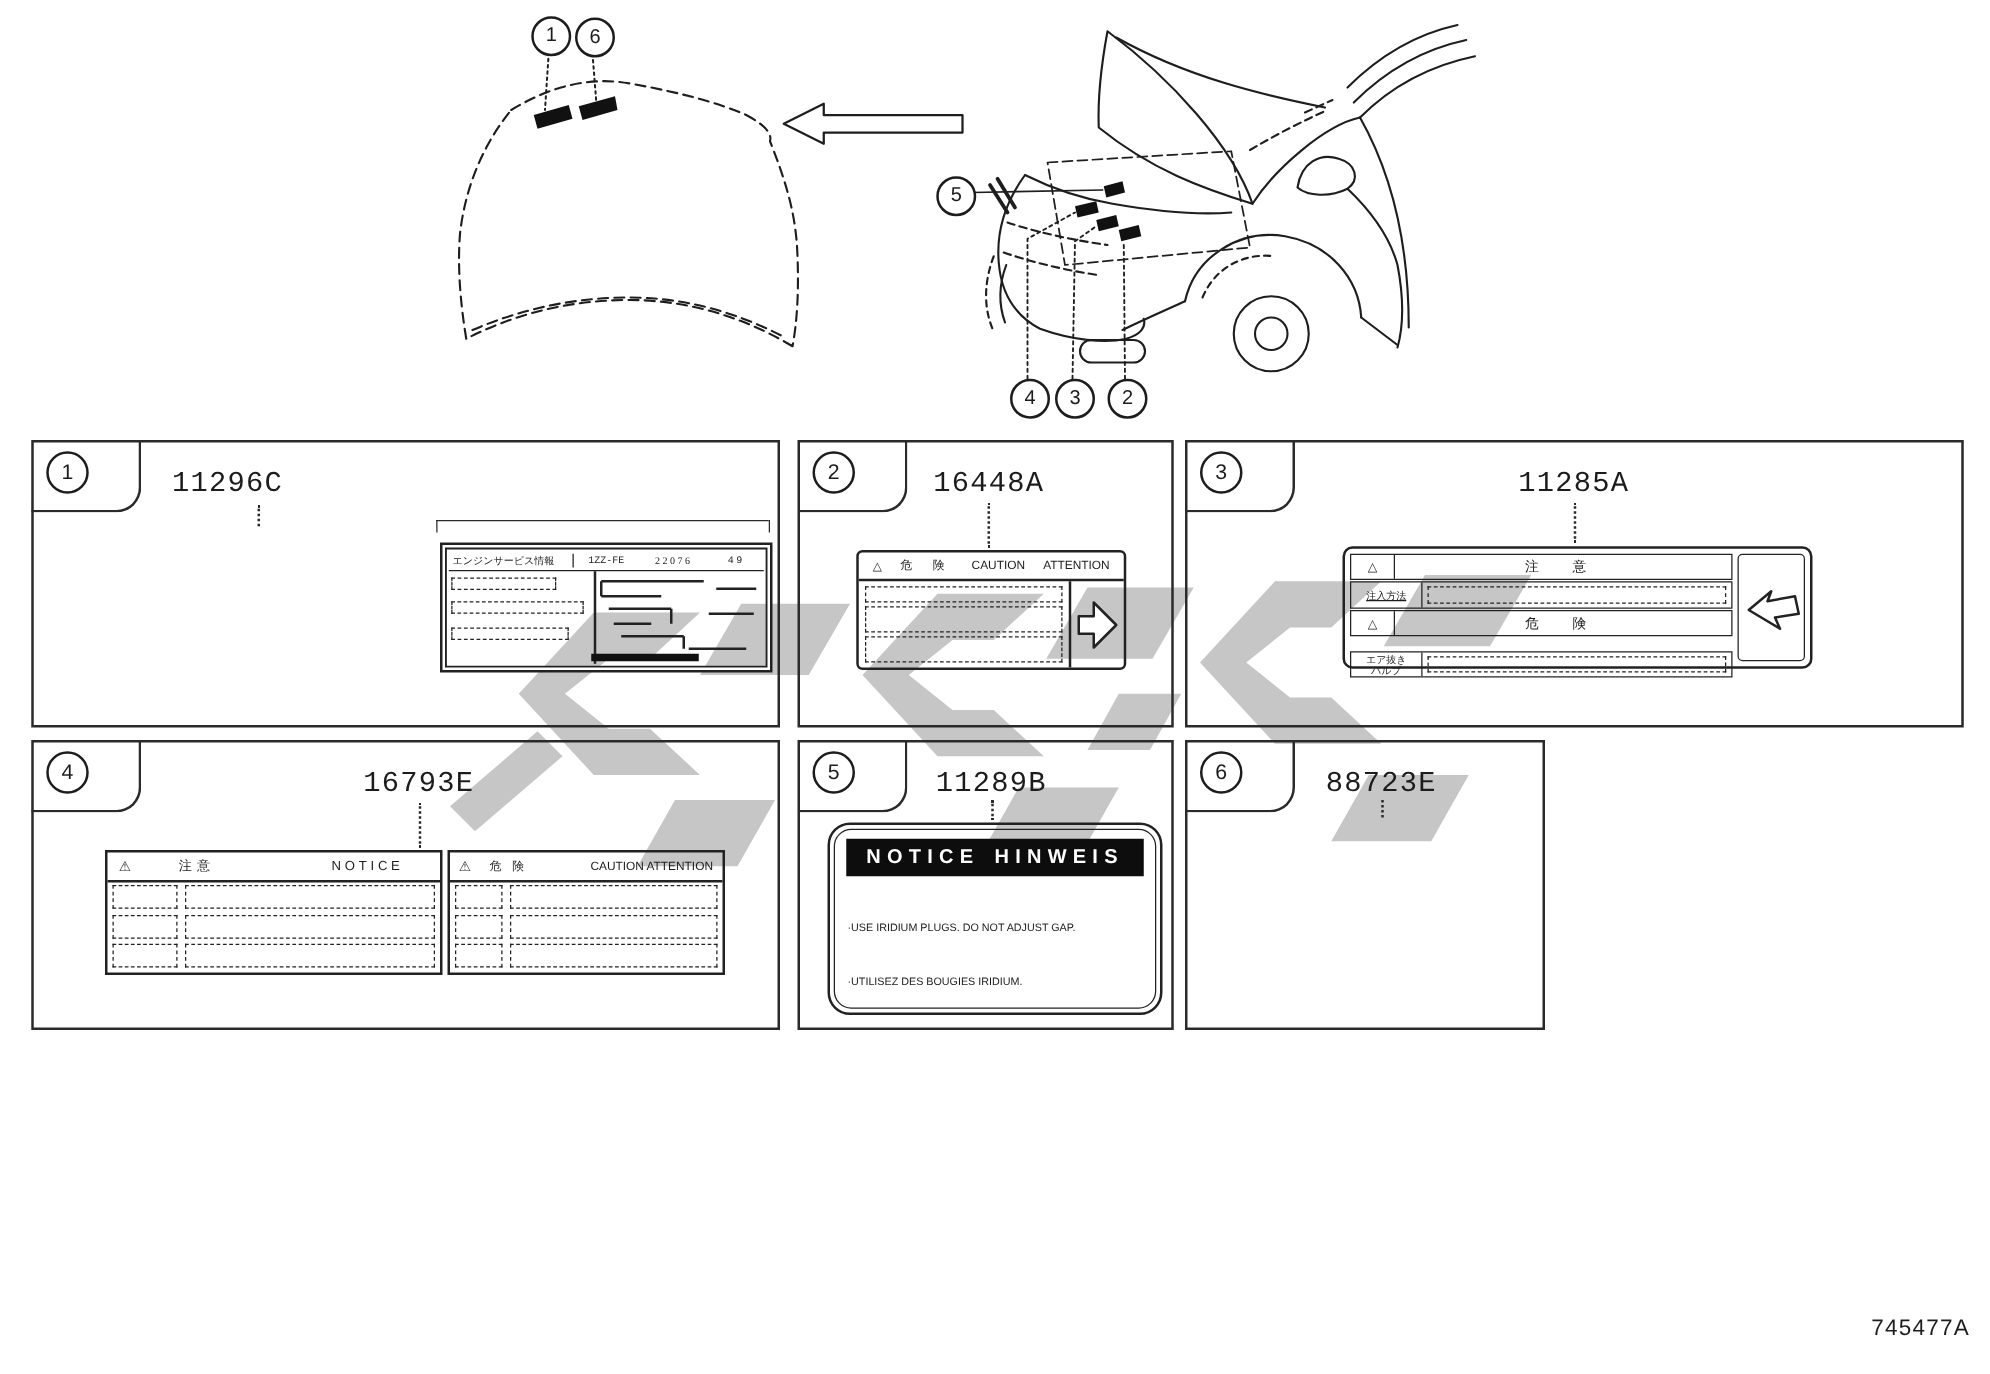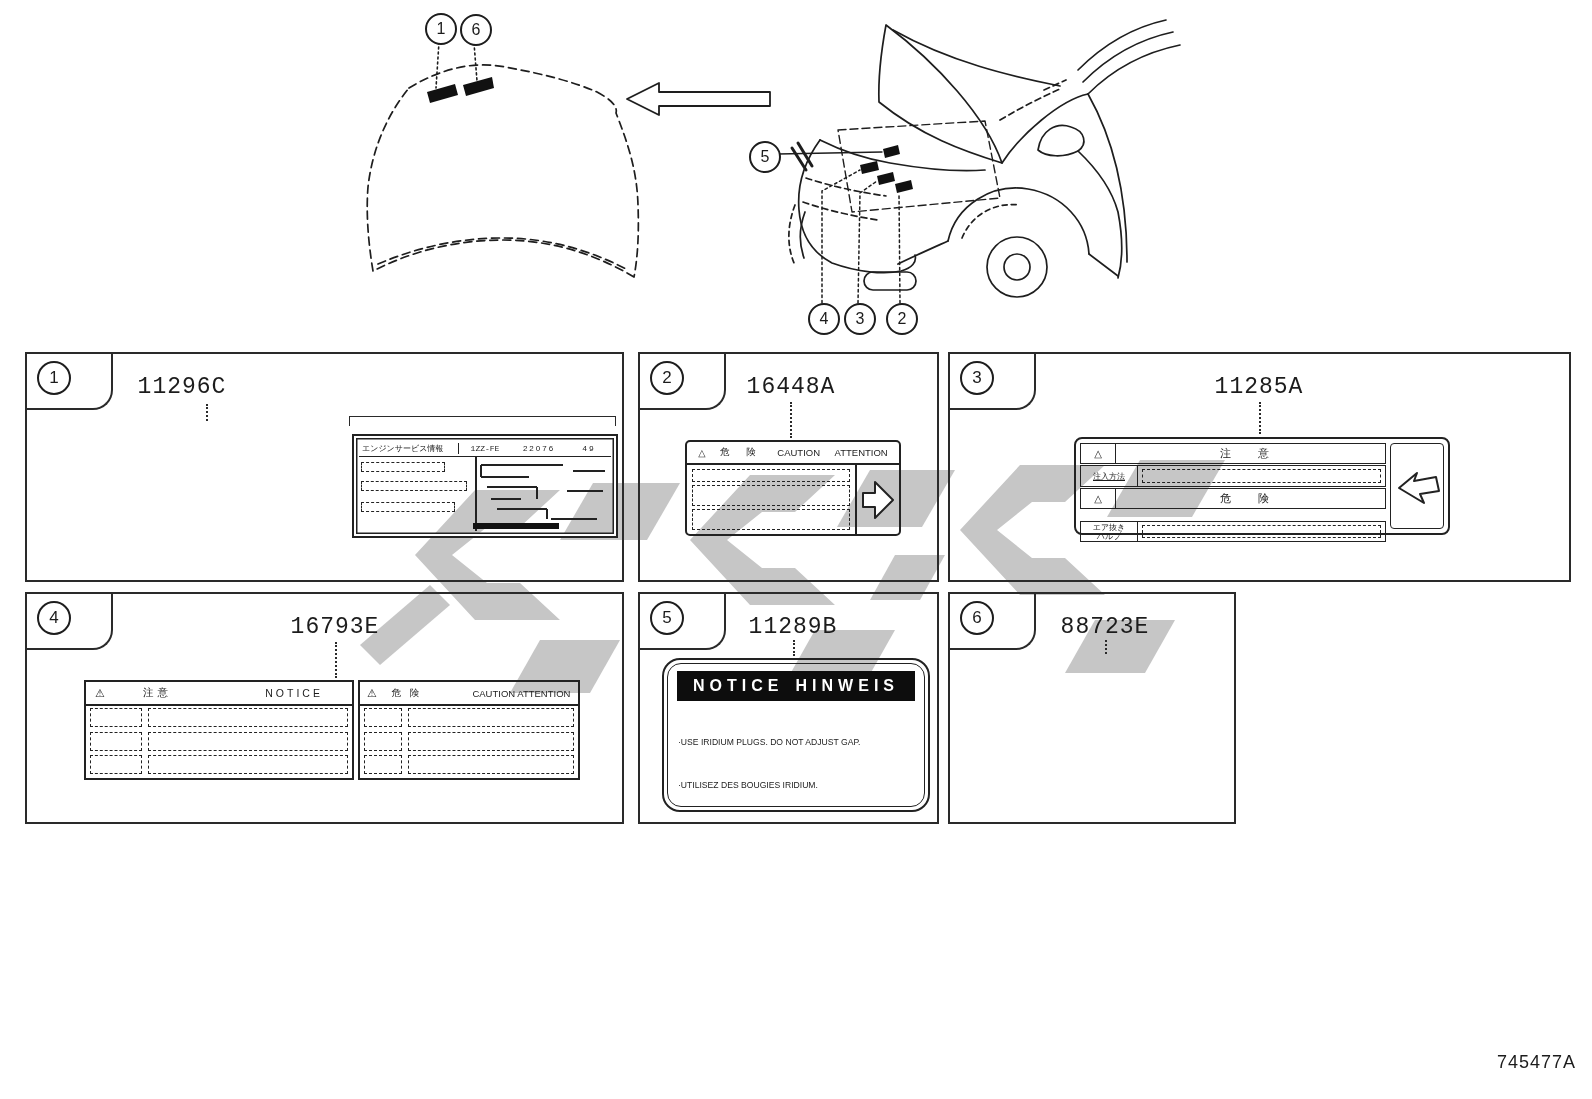--- a/index.html
+++ b/index.html
@@ -35,21 +35,21 @@
   .l1a-b1{left:5px;width:110px;}
   .l1a-b2{left:121px;right:5px;}
   .brk{position:absolute;border-color:#2a2a2a !important;}
   
   .l1b{position:absolute;left:325px;top:80px;width:262px;height:100px;border:2px solid #222;
        box-shadow:inset 0 0 0 2px #fff, inset 0 0 0 3.5px #222;}
   .l1b-head{position:absolute;left:5px;right:5px;top:5px;height:15px;border-bottom:1.5px solid #222;
             display:flex;align-items:center;font-size:8px;white-space:nowrap;overflow:hidden;}
   .l1b-head .t1{width:96px;padding-left:3px;border-right:1.2px solid #222;overflow:hidden;}
   .l1b-head .t2{width:52px;text-align:center;font-family:"Liberation Mono",monospace;}
-  .l1b-head .t3{width:56px;text-align:center;font-family:Liberation Sans, sans-serif;letter-spacing:2px;}
+  .l1b-head .t3{width:56px;text-align:center;font-family:Liberation Serif, serif;letter-spacing:2px;}
   .l1b-head .t4{flex:1;text-align:center;font-family:"Liberation Mono",monospace;letter-spacing:2px;}
   .l1b-body{position:absolute;left:5px;right:5px;top:21px;bottom:5px;}
   .l1b-left{position:absolute;left:0;top:0;width:116px;bottom:0;border-right:2px solid #222;}
   .bar{border:1.5px dashed #222;height:8px;}
   .l1b-bar{position:absolute;left:114px;bottom:2px;width:86px;height:6px;background:#111;}
   
   .l2{position:absolute;left:45px;top:86px;width:212px;height:92px;border:2.5px solid #222;border-radius:5px;}
   .l2-head{height:21px;border-bottom:2px solid #222;display:flex;align-items:center;
            justify-content:space-around;font-size:9.5px;padding:0 4px;white-space:nowrap;}
   .l2-jp{letter-spacing:7px;}

